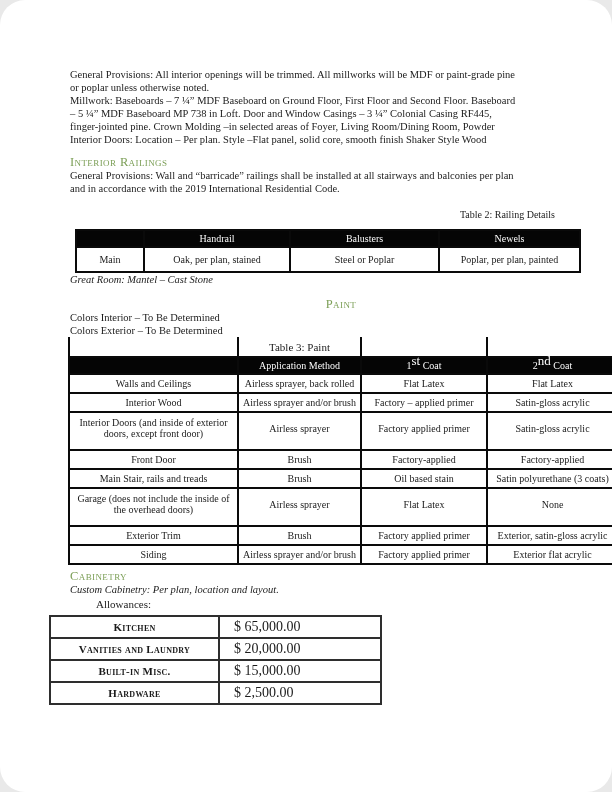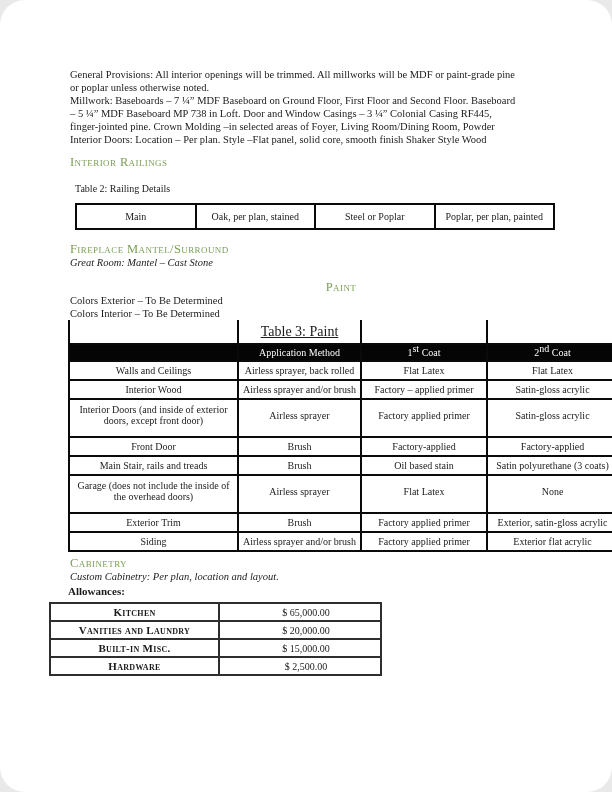--- a/index.html
+++ b/index.html
@@ -13,84 +13,91 @@
   .para .line{white-space:nowrap;}
   .heading{
     font-size:12.5px;line-height:14px;font-weight:normal;
     font-variant:small-caps;letter-spacing:.4px;color:#7c9f57;
     margin:16px 0 0 70px;
   }
   .h-ir{margin-top:9px;}
   .h-fp{margin-top:12px;}
   .h-paint{margin-top:11px;text-align:center;}
   .h-cab{margin-top:4px;}
-  .caption{font-size:10px;text-align:left;}
+  .caption{font-size:10px;text-align:right;}
   .t2cap{margin:14px 0 0 75px;width:480px;}
   table{border-collapse:collapse;table-layout:fixed;}
   .t2{margin:9px 0 0 75px;width:480px;font-size:10px;}
   .t2 th,.t2 td,.t3 th,.t3 td{border:2px solid #0a0a0a;text-align:center;vertical-align:middle;}
   .t2 th,.t3 th{background:#050505;color:#fdfdfd;font-weight:normal;font-size:10px;padding:2px 2px;}
   .t2 td{padding:6px 8px;}
   .t3{margin:0 0 0 68px;width:525px;font-size:10px;}
   .t3 td{padding:3px 3px;}
   .t3 .caprow td{border-top:none;background:#fff;padding:4px 2px 3px 2px;}
-  .t3cap{font-size:14px;text-decoration:underline;}
-  sup{font-size:10px;line-height:0;}
+  .t3cap{font-size:11px;}
+  sup{font-size:13px;line-height:0;}
   .bigrow td{padding:4px 3px 10px 3px;}
   .allow{margin:4px 0 0 49px;width:307px;border:2px solid #2e2e2e;}
   .allow td{border:2px solid #2e2e2e;}
   .allow .item{
     width:163px;text-align:center;font-weight:bold;font-variant:small-caps;
     font-size:11px;letter-spacing:.3px;padding:2px 2px;
   }
-  .allow .amt{width:144px;font-size:10px;text-align:center;padding:2px 2px 2px 14px;}
-  .bold-label{font-size:11px;font-weight:bold;margin-left:68px;line-height:14px;margin-top:1px;}
+  .allow .amt{width:144px;font-size:14px;text-align:left;padding:2px 2px 2px 14px;}
+  .bold-label{font-size:11px;font-weight:normal;margin-left:96px;line-height:14px;margin-top:1px;}
   .mt68{margin-top:68px;}
   .fp-line,.cab-line{margin-top:0;font-style:italic;}
 </style>
 </head>
 <body>
 
 <div class="page">
 
   <div class="para mt68">
     <div class="line">General Provisions: All interior openings will be trimmed. All millworks will be MDF or paint-grade pine</div>
     <div class="line">or poplar unless otherwise noted.</div>
     <div class="line">Millwork: Baseboards – 7 ¼” MDF Baseboard on Ground Floor, First Floor and Second Floor. Baseboard</div>
     <div class="line">– 5 ¼” MDF Baseboard MP 738 in Loft. Door and Window Casings – 3 ¼” Colonial Casing RF445,</div>
     <div class="line">finger-jointed pine. Crown Molding –in selected areas of Foyer, Living Room/Dining Room, Powder</div>
     <div class="line">Interior Doors: Location – Per plan. Style –Flat panel, solid core, smooth finish Shaker Style Wood</div>
   </div>
 
   <div class="heading h-ir">Interior Railings</div>
   <div class="para">
+    <div class="line">General Provisions: Wall and “barricade” railings shall be installed at all stairways and balconies per plan</div>
+    <div class="line">and in accordance with the 2019 International Residential Code.</div>
   </div>
 
   <div class="caption t2cap">Table 2: Railing Details</div>
 
   <table class="t2">
     <tbody>
+        <tr>
+      <th style="width:62px"></th>
+      <th style="width:140px">Handrail</th>
+      <th style="width:143px">Balusters</th>
+      <th style="width:135px">Newels</th>
+    </tr>
     <tr>
       <td>Main</td>
       <td>Oak, per plan, stained</td>
       <td>Steel or Poplar</td>
       <td>Poplar, per plan, painted</td>
     </tr>
   </tbody>
     </table>
 
-  <div class="heading h-fp">Fireplace Mantel/Surround</div>
   <div class="para fp-line">
     <div class="line">Great Room: Mantel – Cast Stone</div>
   </div>
 
   <div class="heading h-paint">Paint</div>
   <div class="para">
+    <div class="line">Colors Interior – To Be Determined</div>
     <div class="line">Colors Exterior – To Be Determined</div>
-    <div class="line">Colors Interior – To Be Determined</div>
   </div>
 
   <table class="t3">
     <tbody>
         <tr class="caprow">
       <td style="width:163px"></td>
       <td style="width:117px" class="t3cap">Table 3: Paint</td>
       <td style="width:120px"></td>
       <td style="width:125px"></td>
     </tr>

